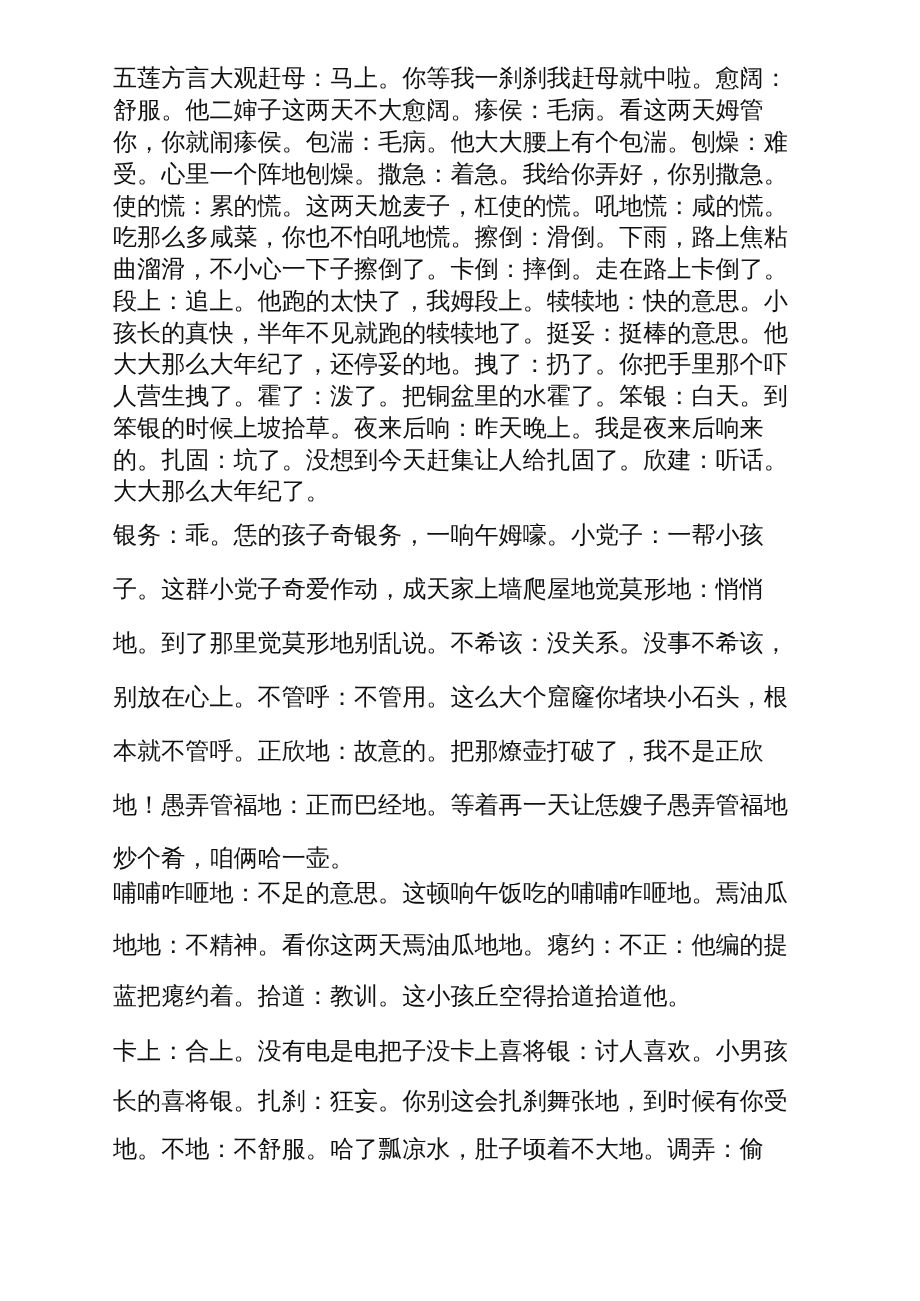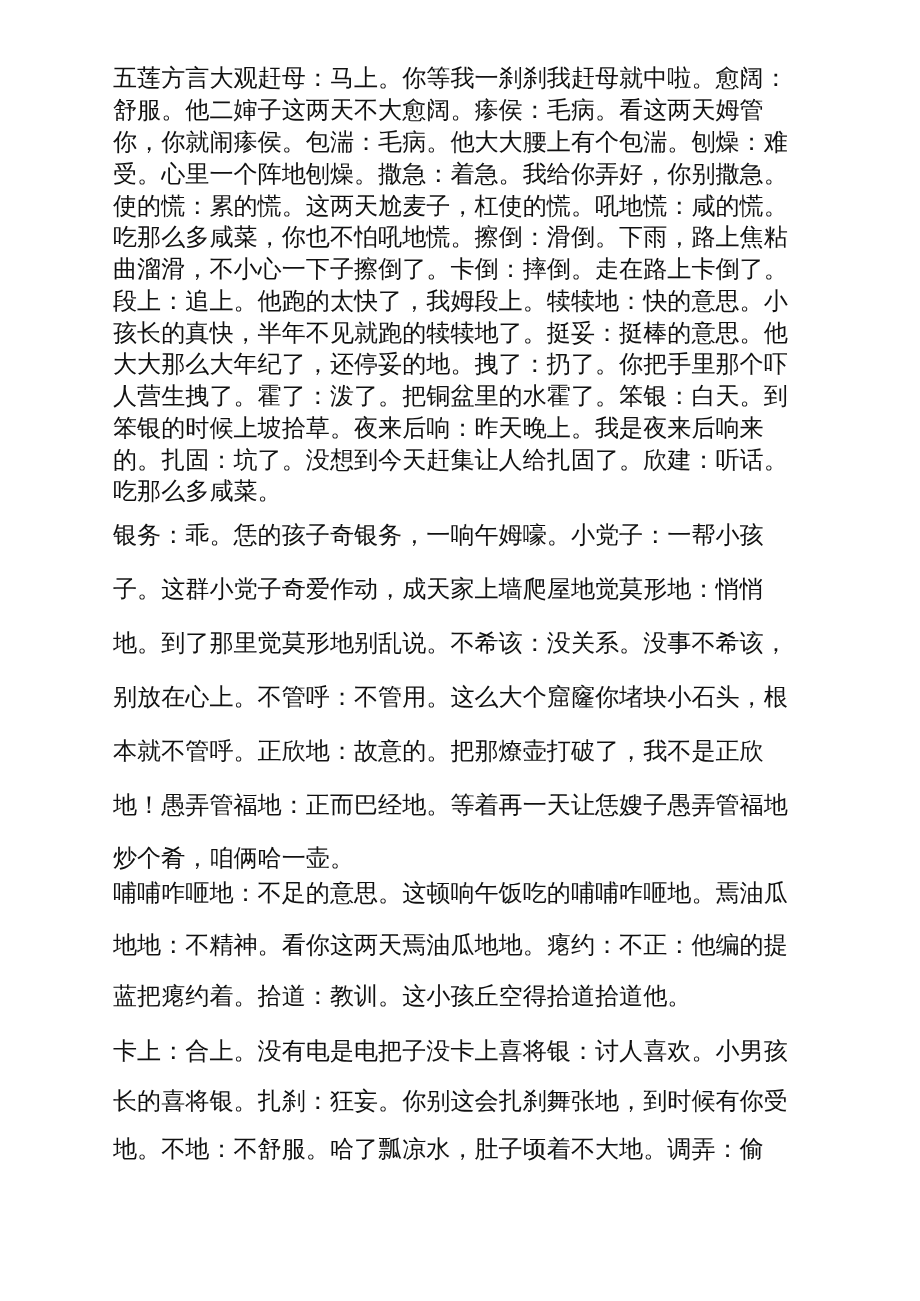--- a/index.html
+++ b/index.html
@@ -45,21 +45,21 @@
     <div class="line" style="top: 159px; transform: scaleX(1.00417);">受。心里一个阵地刨燥。撒急：着急。我给你弄好，你别撒急。</div>
     <div class="line" style="top: 191px; transform: scaleX(1.00417);">使的慌：累的慌。这两天尬麦子，杠使的慌。吼地慌：咸的慌。</div>
     <div class="line" style="top: 222px; transform: scaleX(1.00417);">吃那么多咸菜，你也不怕吼地慌。擦倒：滑倒。下雨，路上焦粘</div>
     <div class="line" style="top: 254px; transform: scaleX(1.00417);">曲溜滑，不小心一下子擦倒了。卡倒：摔倒。走在路上卡倒了。</div>
     <div class="line" style="top: 286px; transform: scaleX(1.00417);">段上：追上。他跑的太快了，我姆段上。犊犊地：快的意思。小</div>
     <div class="line" style="top: 318px; transform: scaleX(1.00417);">孩长的真快，半年不见就跑的犊犊地了。挺妥：挺棒的意思。他</div>
     <div class="line" style="top: 349px; transform: scaleX(1.00417);">大大那么大年纪了，还停妥的地。拽了：扔了。你把手里那个吓</div>
     <div class="line" style="top: 381px; transform: scaleX(1.00417);">人营生拽了。霍了：泼了。把铜盆里的水霍了。笨银：白天。到</div>
     <div class="line" style="top: 413px; transform: scaleX(1.00417);">笨银的时候上坡拾草。夜来后响：昨天晚上。我是夜来后响来</div>
     <div class="line" style="top: 445px; transform: scaleX(1.00417);">的。扎固：坑了。没想到今天赶集让人给扎固了。欣建：听话。</div>
-    <div class="line" style="top: 476px; transform: scaleX(1.00417);">吃那么多咸菜。</div>
+    <div class="line" style="top: 476px; transform: scaleX(1.00417);">大大那么大年纪了。</div>
   </div>
 
   <div>
     <div class="line" style="top: 520px; transform: scaleX(1.00417);">银务：乖。恁的孩子奇银务，一响午姆嚎。小党子：一帮小孩</div>
     <div class="line" style="top: 574px; transform: scaleX(1.00417);">子。这群小党子奇爱作动，成天家上墙爬屋地觉莫形地：悄悄</div>
     <div class="line" style="top: 628px; transform: scaleX(1.00417);">地。到了那里觉莫形地别乱说。不希该：没关系。没事不希该，</div>
     <div class="line" style="top: 682px; transform: scaleX(1.00417);">别放在心上。不管呼：不管用。这么大个窟窿你堵块小石头，根</div>
     <div class="line" style="top: 736px; transform: scaleX(1.00417);">本就不管呼。正欣地：故意的。把那燎壶打破了，我不是正欣</div>
     <div class="line" style="top: 790px; transform: scaleX(1.00417);">地！愚弄管福地：正而巴经地。等着再一天让恁嫂子愚弄管福地</div>
     <div class="line" style="top: 843px; transform: scaleX(1.00417);">炒个肴，咱俩哈一壶。</div>

